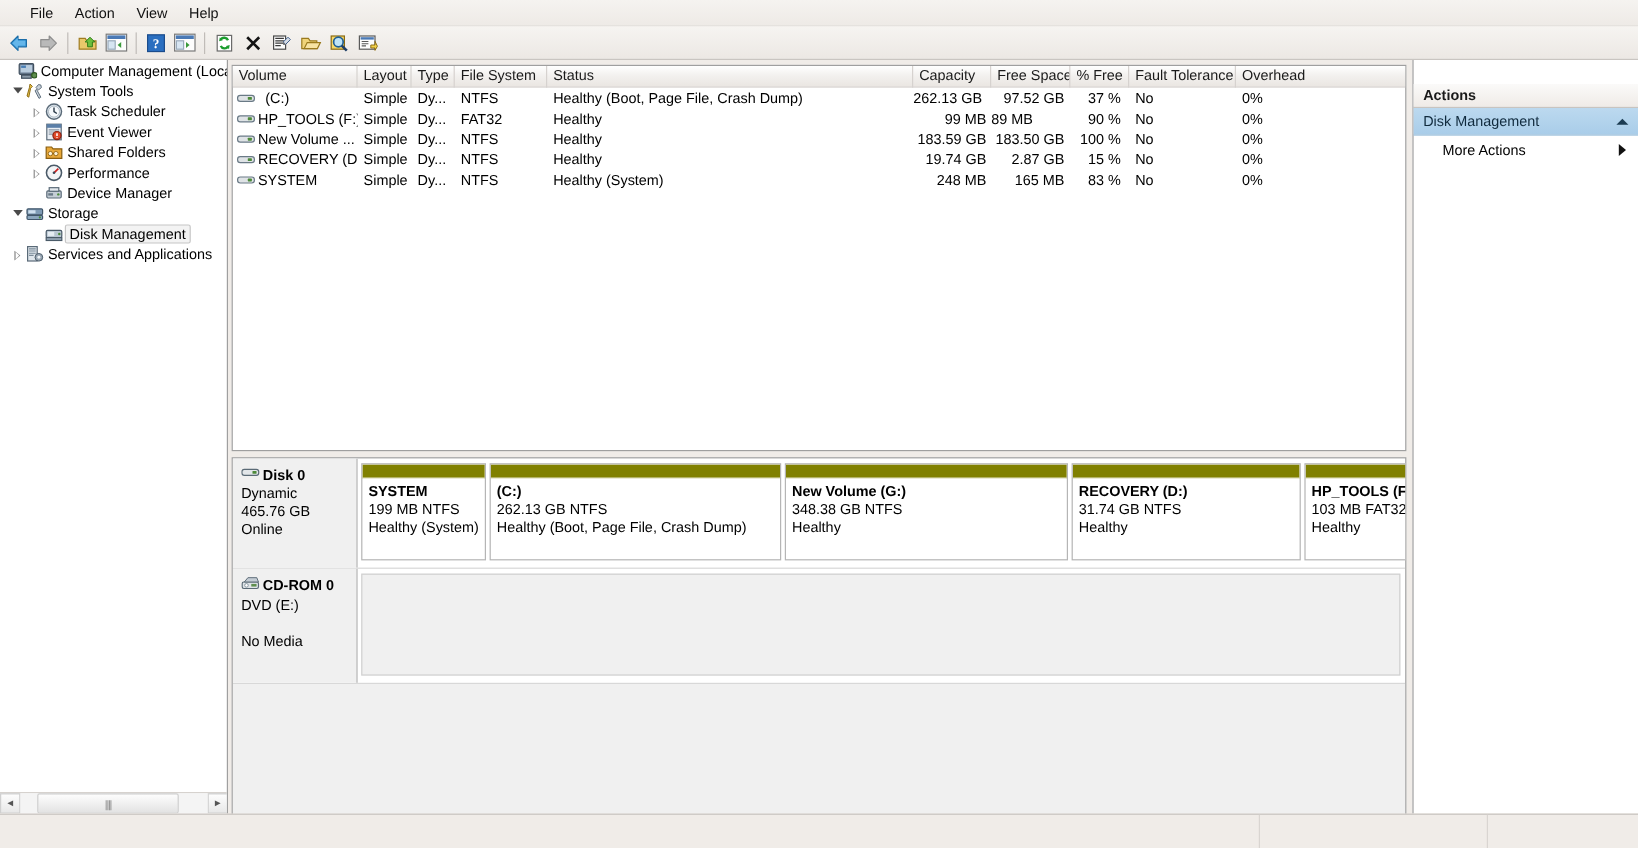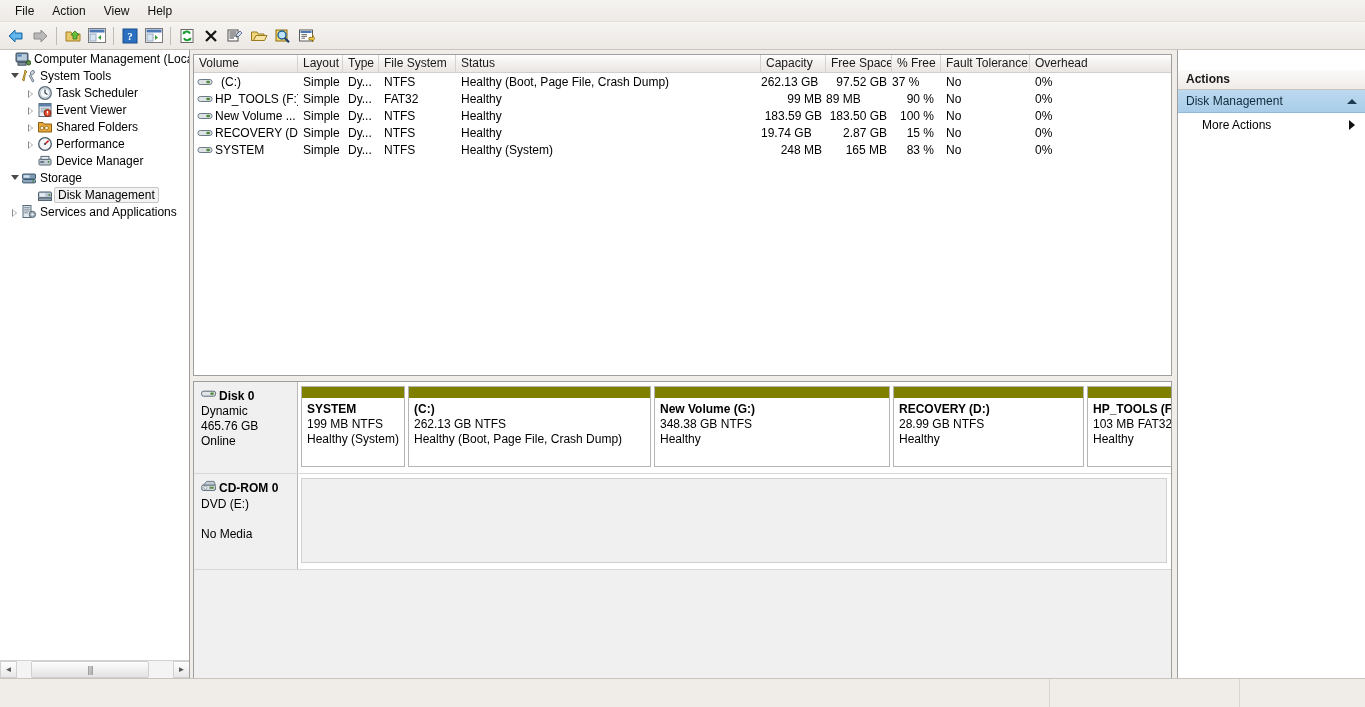--- a/index.html
+++ b/index.html
@@ -12,21 +12,21 @@
     color: #000;
     -webkit-font-smoothing: none;
   }
   * { box-sizing: border-box; }
 
   
   #menubar {
     position: absolute; left: 0; top: 0; width: 1365px; height: 22px;
     background: linear-gradient(to bottom, #f5f3f0 0%, #eeeae6 100%);
     border-bottom: 1px solid #e3dfdb;
-    display: flex; align-items: center; padding-left: 6px;
+    display: flex; align-items: center; padding-left: 16px;
   }
   .menu-item {
     padding: 2px 9px; font-size: 12px; color: #111; cursor: default;
     line-height: 16px;
   }
 
   
   #toolbar {
     position: absolute; left: 0; top: 22px; width: 1365px; height: 28px;
     background: linear-gradient(to bottom, #f6f4f1 0%, #ece8e4 100%);
@@ -479,21 +479,21 @@
             </svg>
           </span>
           <span style="padding-left:6px">(C:)</span>
         </div>
         <div class="vcell" style="width:45px">Simple</div>
         <div class="vcell" style="width:36px">Dy...</div>
         <div class="vcell" style="width:77px">NTFS</div>
         <div class="vcell" style="width:305px">Healthy (Boot, Page File, Crash Dump)</div>
         <div class="vcell" style="width:65px;padding-right:4px;padding-left:0">262.13 GB</div>
         <div class="vcell" style="width:66px;text-align:right;padding-right:5px;padding-left:0">97.52 GB</div>
-        <div class="vcell" style="width:49px;padding-right:7px;padding-left:0">37 %</div>
+        <div class="vcell" style="width:49px;text-align:right;padding-right:7px;padding-left:0">37 %</div>
         <div class="vcell" style="width:89px">No</div>
         <div class="vcell" style="width:140px">0%</div>
       </div>
 
       <div class="vrow">
         <div class="vcell" style="width:104px;display:flex;align-items:center;padding-left:3px;">
           <span class="vol-icon">
             <svg width="16" height="16" viewBox="0 0 16 16">
               <rect x="1" y="5.5" width="14" height="5" rx="2.2" fill="#dfe3e6" stroke="#6a7a86"></rect>
               <rect x="9.5" y="6.8" width="3.4" height="2.4" rx=".5" fill="#4d8a3a"></rect>
@@ -540,21 +540,21 @@
               <rect x="1" y="5.5" width="14" height="5" rx="2.2" fill="#dfe3e6" stroke="#6a7a86"></rect>
               <rect x="9.5" y="6.8" width="3.4" height="2.4" rx=".5" fill="#4d8a3a"></rect>
             </svg>
           </span>
           <span>RECOVERY (D:)</span>
         </div>
         <div class="vcell" style="width:45px">Simple</div>
         <div class="vcell" style="width:36px">Dy...</div>
         <div class="vcell" style="width:77px">NTFS</div>
         <div class="vcell" style="width:305px">Healthy</div>
-        <div class="vcell" style="width:65px;text-align:left;padding-right:4px;padding-left:0">19.74 GB</div>
+        <div class="vcell" style="width:65px;text-align:right;padding-right:4px;padding-left:0">19.74 GB</div>
         <div class="vcell" style="width:66px;text-align:right;padding-right:5px;padding-left:0">2.87 GB</div>
         <div class="vcell" style="width:49px;text-align:right;padding-right:7px;padding-left:0">15 %</div>
         <div class="vcell" style="width:89px">No</div>
         <div class="vcell" style="width:140px">0%</div>
       </div>
 
       <div class="vrow">
         <div class="vcell" style="width:104px;display:flex;align-items:center;padding-left:3px;">
           <span class="vol-icon">
             <svg width="16" height="16" viewBox="0 0 16 16">
@@ -619,21 +619,21 @@
               <div class="part-name">New Volume  (G:)</div>
               <div>348.38 GB NTFS</div>
               <div>Healthy</div>
             </div>
           </div>
 
           <div class="part" style="width:191px">
             <div class="part-cap"></div>
             <div class="part-body">
               <div class="part-name">RECOVERY  (D:)</div>
-              <div>28.99 GB NTFS</div>
+              <div>31.74 GB NTFS</div>
               <div>Healthy</div>
             </div>
           </div>
 
           <div class="part" style="width:96px">
             <div class="part-cap"></div>
             <div class="part-body">
               <div class="part-name">HP_TOOLS  (F:</div>
               <div>103 MB FAT32</div>
               <div>Healthy</div>

